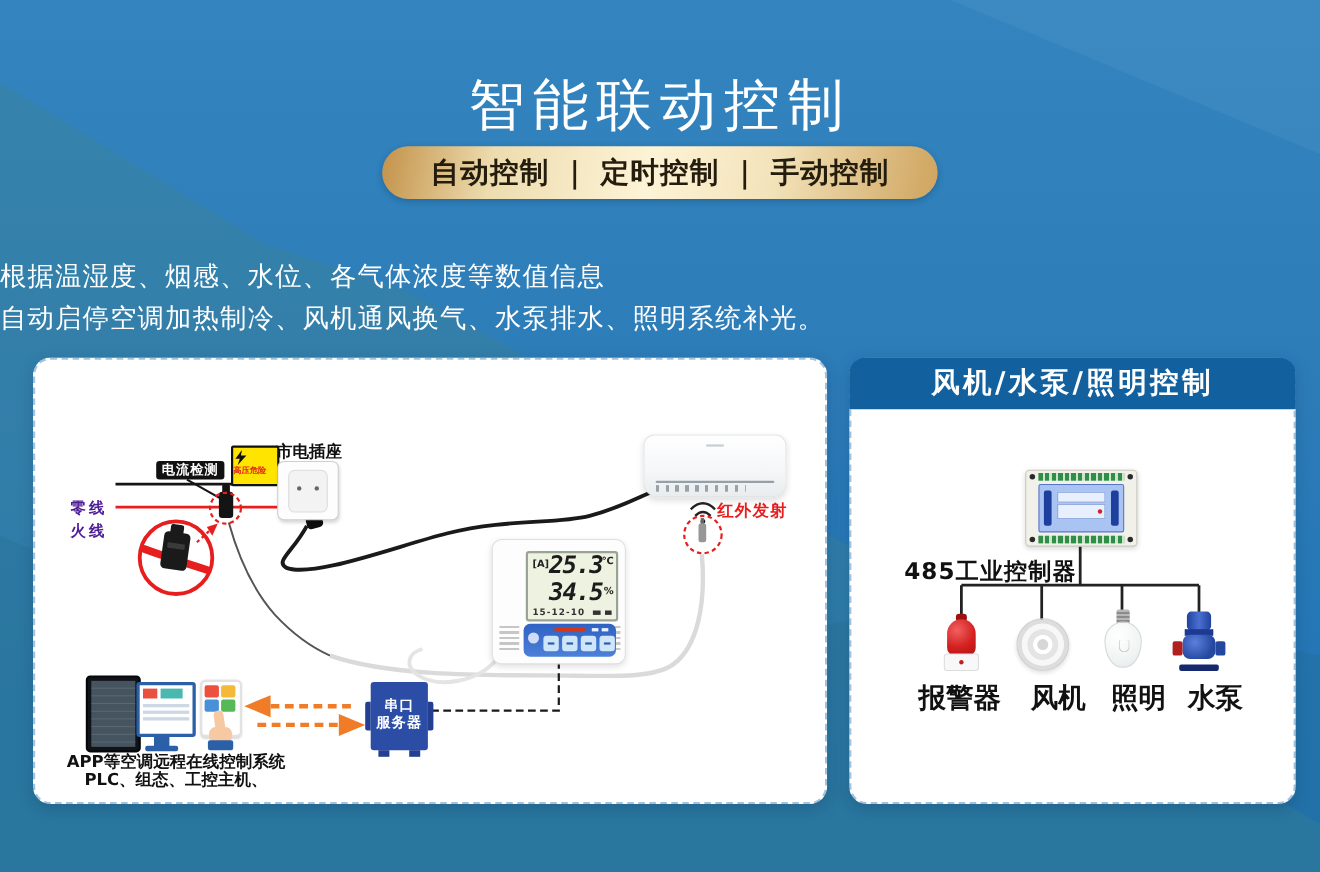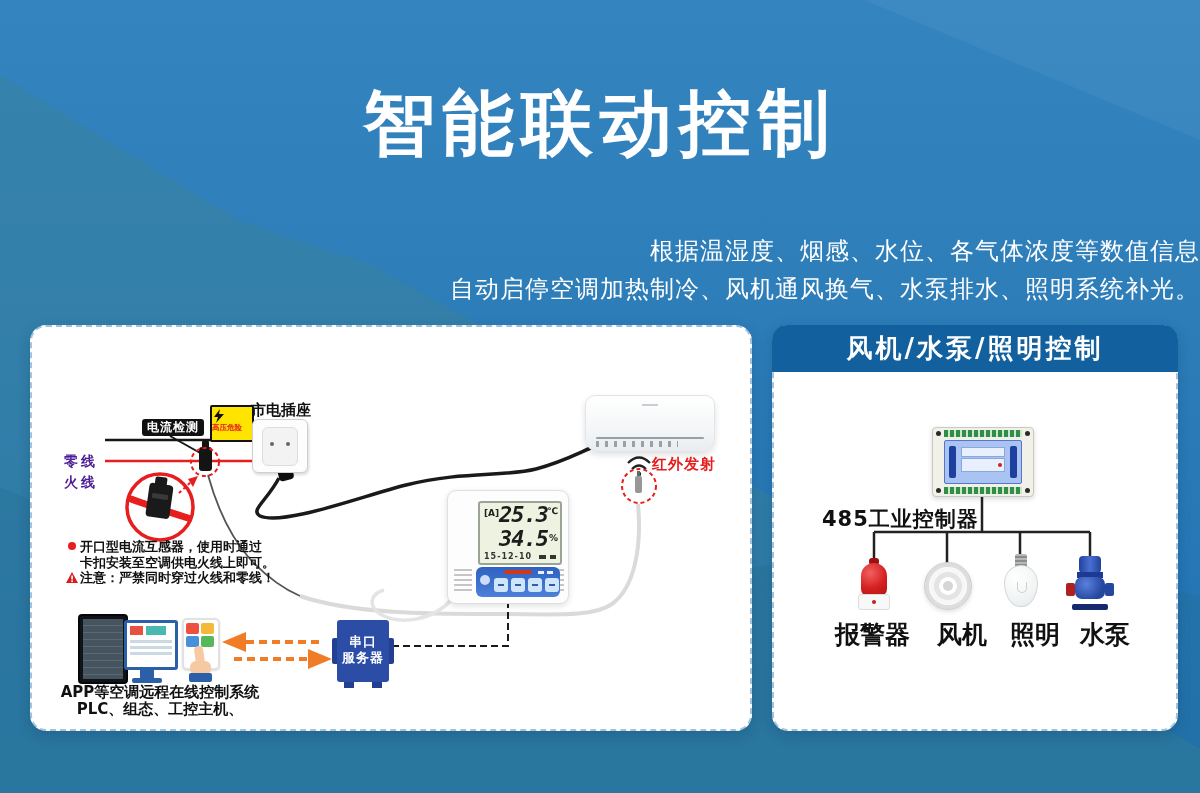--- a/index.html
+++ b/index.html
@@ -8,25 +8,25 @@
          background:linear-gradient(180deg,#3384bf 0%,#2c7cb8 45%,#2376b4 78%,#2174b2 100%);}
   .abs{position:absolute;}
   
   .m1{top:60px;left:0;width:100%;height:733px;background:rgba(60,132,150,.42);
       clip-path:polygon(0 2%,9% 11%,20% 22%,31% 28%,42% 38%,54% 50%,67% 62%,81% 76%,100% 94%,100% 100%,0 100%);}
   .m2{top:300px;left:0;width:100%;height:493px;background:rgba(36,108,142,.28);
       clip-path:polygon(0 38%,14% 52%,34% 44%,55% 58%,76% 48%,100% 60%,100% 100%,0 100%);}
   .sky-glint{top:0;right:0;width:480px;height:140px;background:rgba(255,255,255,.05);
       clip-path:polygon(30% 0,100% 0,100% 100%);}
   
-  .hero-title{top:28px;left:0;right:0;text-align:center;font-size:72px;font-weight:700;color:#ffffff;letter-spacing:7px;}
+  .hero-title{top:28px;left:0;right:0;text-align:center;font-size:51px;font-weight:400;color:#ffffff;letter-spacing:7px;}
   .hero-badge{top:133px;left:50%;transform:translateX(-50%);height:48px;line-height:48px;padding:0 44px;border-radius:26px;
       background:linear-gradient(100deg,#c3924a 0%,#eddcae 20%,#fdf3d6 48%,#f3e3ba 70%,#cfa45e 100%);
       font-size:26px;font-weight:700;color:#241c0c;letter-spacing:1px;white-space:nowrap;box-shadow:0 2px 6px rgba(0,30,60,.25);}
-  .hero-desc{left:0;right:0;text-align:right;color:#ffffff;font-size:24px;letter-spacing:1px;}
+  .hero-desc{left:0;right:0;text-align:left;color:#ffffff;font-size:24px;letter-spacing:1px;}
   .d1{top:211px;}.d2{top:249px;}
   
   .card{position:absolute;top:325px;background:#ffffff;border:2px dashed #a3c3dc;border-radius:16px;box-shadow:0 4px 14px rgba(0,30,60,.18);}
   .card-left{left:30px;width:718px;height:402px;}
   .card-right{left:772px;width:402px;height:402px;}
   .card-header{position:absolute;top:-2px;left:-2px;right:-2px;height:47px;background:#12609e;border-radius:15px 15px 0 0;
       color:#fff;font-size:26px;font-weight:700;text-align:center;line-height:47px;letter-spacing:3px;}
   .card-body{position:absolute;left:0;top:47px;width:714px;height:351px;}
   .card-right .card-body{width:398px;}
   .layer{left:0;top:0;width:100%;height:100%;}
@@ -155,20 +155,21 @@
 </style>
 </head>
 <body>
 
 <div class="stage">
   <div class="abs m1"></div>
   <div class="abs m2"></div>
   <div class="abs sky-glint"></div>
 
   <h1 class="abs hero-title">智能联动控制</h1>
+  <div class="abs hero-badge">自动控制 ｜ 定时控制 ｜ 手动控制</div>
   <p class="abs hero-desc d1">根据温湿度、烟感、水位、各气体浓度等数值信息</p>
   <p class="abs hero-desc d2">自动启停空调加热制冷、风机通风换气、水泵排水、照明系统补光。</p>
 
   <section class="card card-left">
     <div class="card-body">
 
       <svg class="abs layer" viewBox="0 0 714 351">
 
         <path d="M73 66 H223" stroke="#151515" stroke-width="2.5" fill="none"></path>
         <path d="M73 87 H226" stroke="#e61e1e" stroke-width="2.5" fill="none"></path>
@@ -232,37 +233,20 @@
       </div>
 
       <span class="abs" id="socket-label">市电插座</span>
       <div class="abs" id="socket">
         <div class="face">
           <span class="hole h1"></span>
           <span class="hole h2"></span>
         </div>
       </div>
 
-      <div class="abs note-block">
-        <div class="note-line">
-          <span class="bullet"></span>
-          <span>开口型电流互感器，使用时通过</span>
-        </div>
-        <div class="note-line n2">
-          <span>卡扣安装至空调供电火线上即可。</span>
-        </div>
-        <div class="note-line">
-          <svg class="warn-svg" width="12" height="12">
-            <polygon points="6,0 12,11 0,11" fill="#d42020"></polygon>
-            <rect x="5.3" y="3.5" width="1.6" height="4" fill="#fff"></rect>
-            <rect x="5.3" y="8.4" width="1.6" height="1.6" fill="#fff"></rect>
-          </svg>
-          <span>注意：严禁同时穿过火线和零线！</span>
-        </div>
-      </div>
 
       <div class="abs" id="tablet">
           <div class="scr"></div>
         </div>
       <div class="abs" id="monitor">
         <span class="r1"></span>
         <span class="r2"></span>
         <span class="ln l1"></span>
         <span class="ln l2"></span>
         <span class="ln l3"></span>

